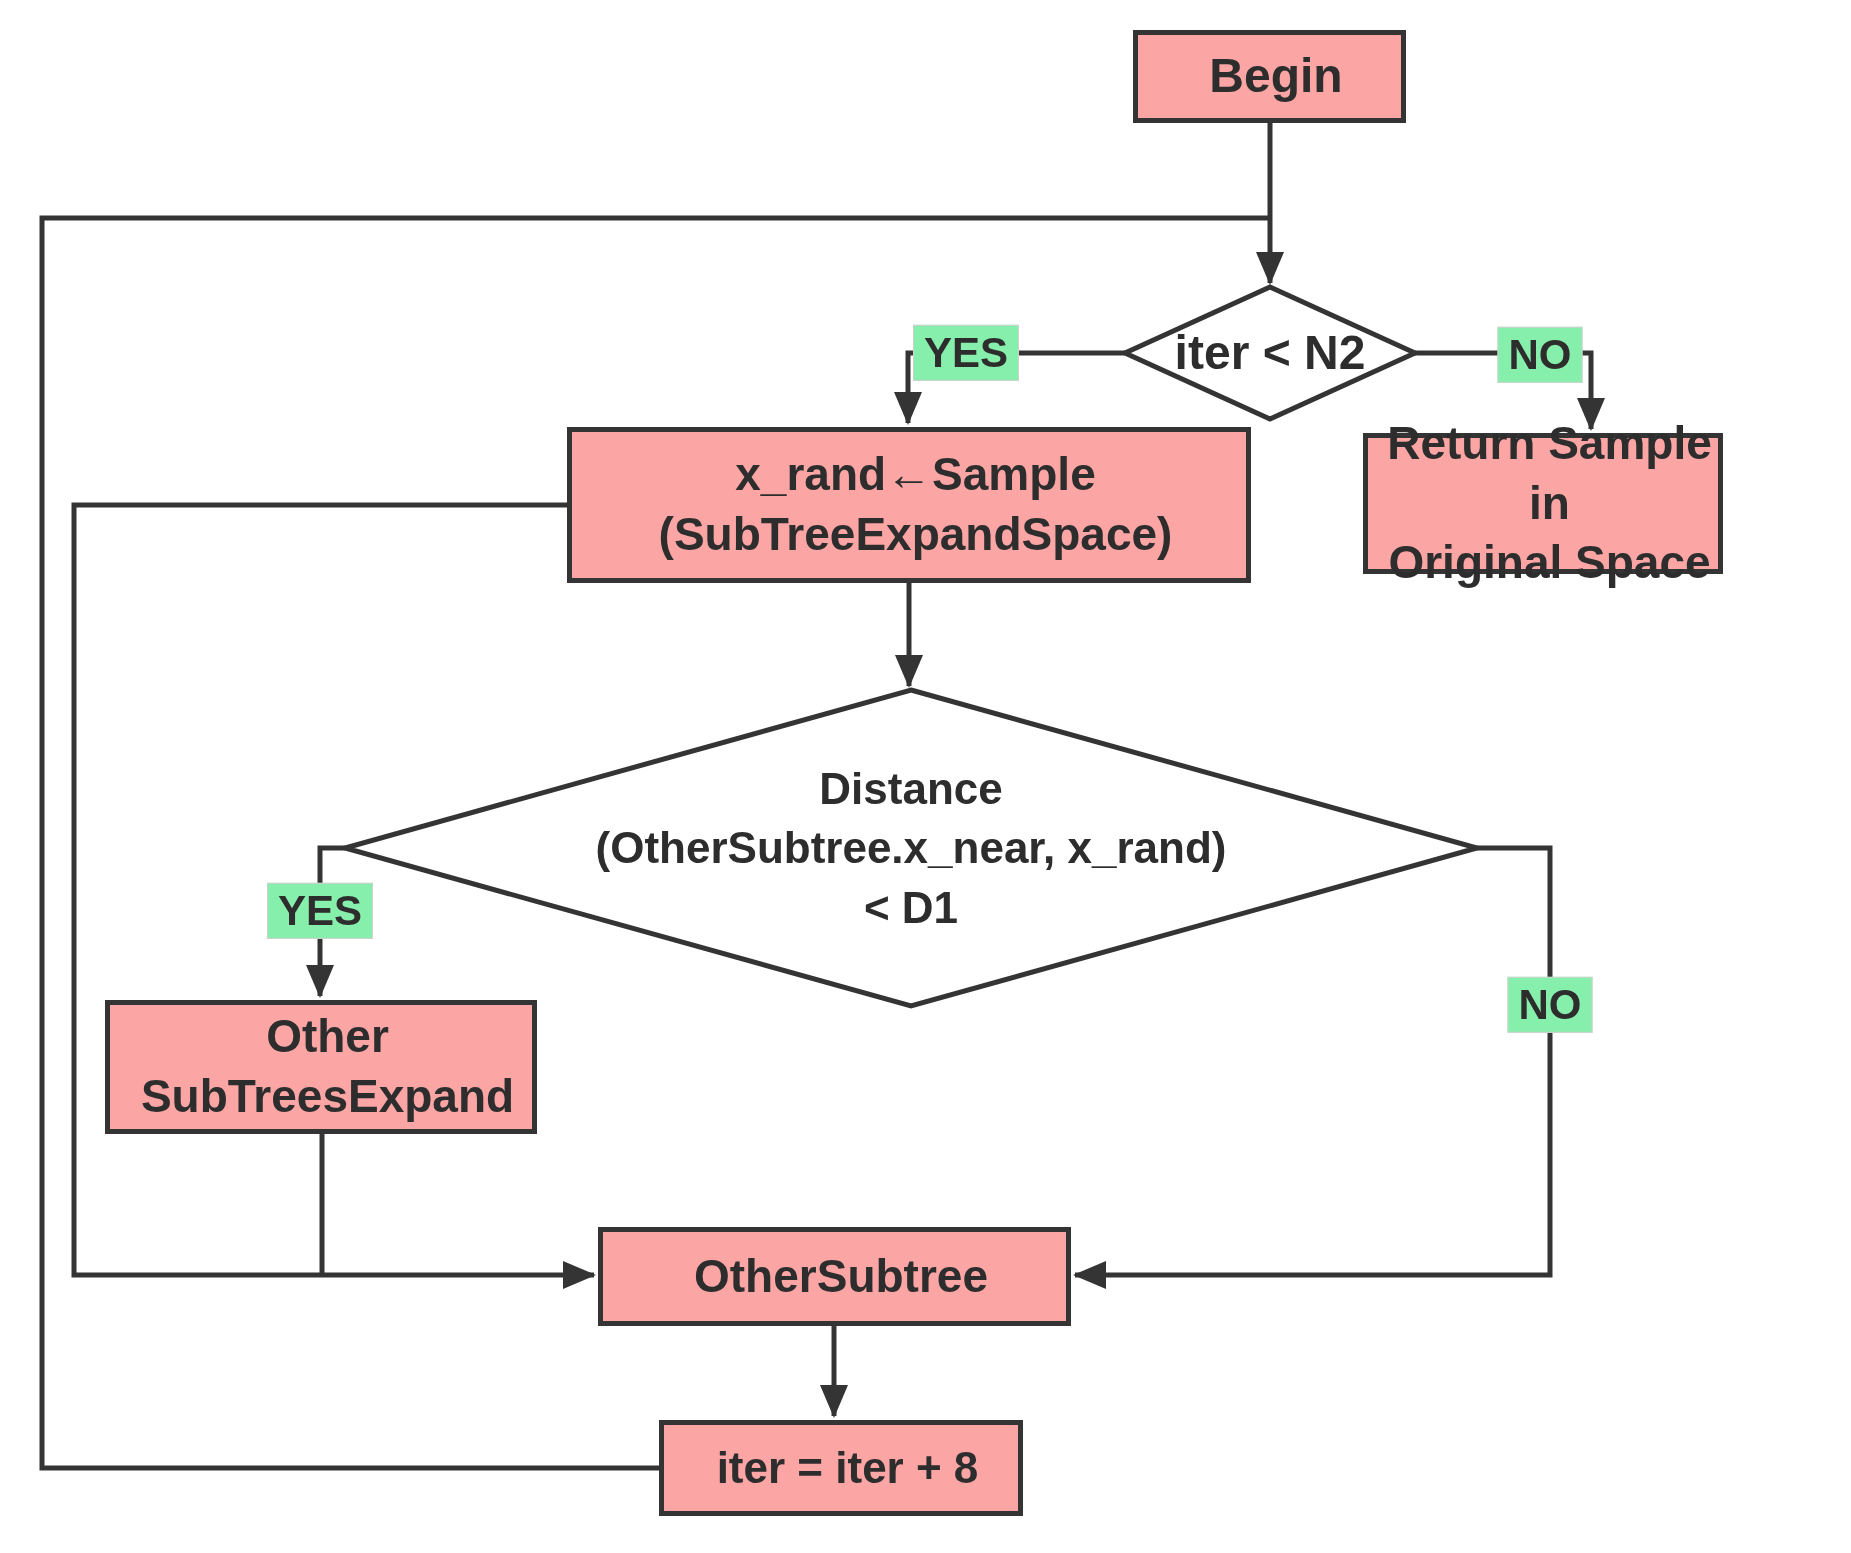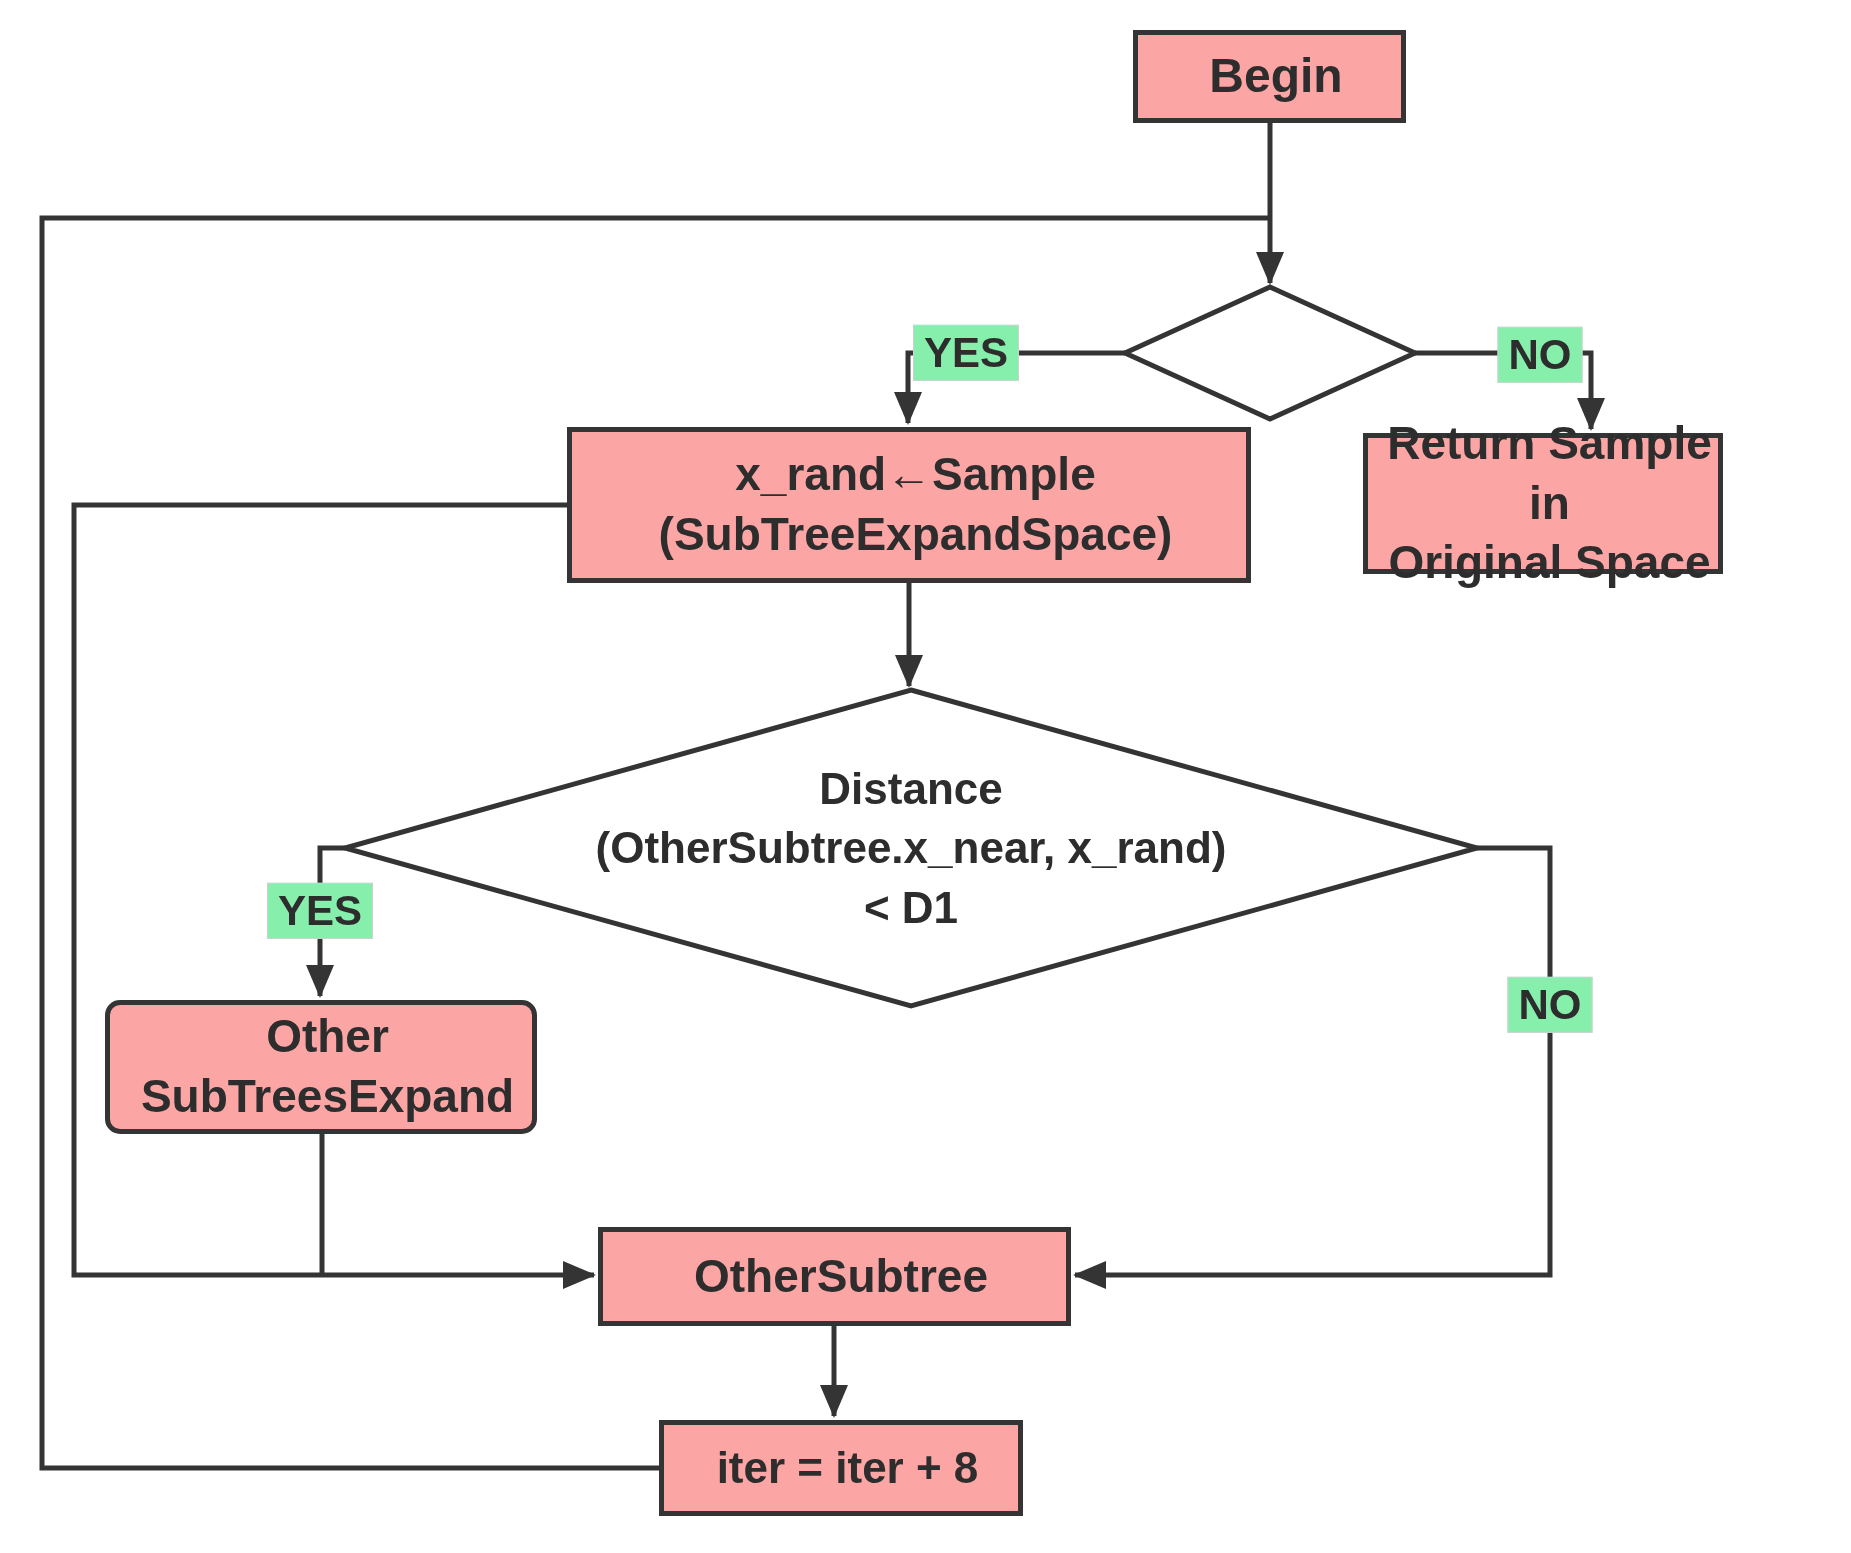--- a/index.html
+++ b/index.html
@@ -113,27 +113,28 @@
   </svg>
 
   <div class="node" style="left:1133px; top:30px; width:273px; height:93px; font-size:48px;">Begin</div>
 
   <div class="node" style="left:567px; top:427px; width:684px; height:156px; font-size:46px;">x_rand←Sample
 (SubTreeExpandSpace)</div>
 
   <div class="node" style="left:1363px; top:433px; width:360px; height:141px; font-size:46px;">Return Sample in
 Original Space</div>
 
-  <div class="node" style="left:105px; top:1000px; width:432px; height:134px; font-size:46px;border-radius:15px;">Other
+  <div class="node" style="left:105px; top:1000px; width:432px; height:134px; font-size:46px;">Other
 SubTreesExpand</div>
 
   <div class="node" style="left:598px; top:1227px; width:473px; height:99px; font-size:46px;">OtherSubtree</div>
 
   <div class="node" style="left:659px; top:1420px; width:364px; height:96px; font-size:44px;">iter = iter + 8</div>
 
+  <div class="diamond-label" style="left:1270px; top:353px; width:280px; font-size:48px;">iter &lt; N2</div>
 
   <div class="diamond-label" style="left:911px; top:848px; width:900px; font-size:44px;">Distance
 (OtherSubtree.x_near, x_rand)
 &lt; D1</div>
 
   <div class="edge-label" style="left:966px; top:353px;">YES</div>
 
   <div class="edge-label" style="left:1540px; top:355px;">NO</div>
 
   <div class="edge-label" style="left:320px; top:911px;">YES</div>

